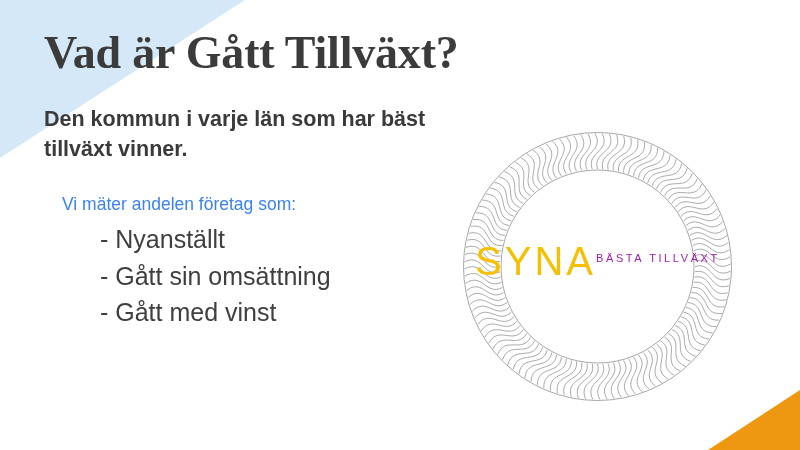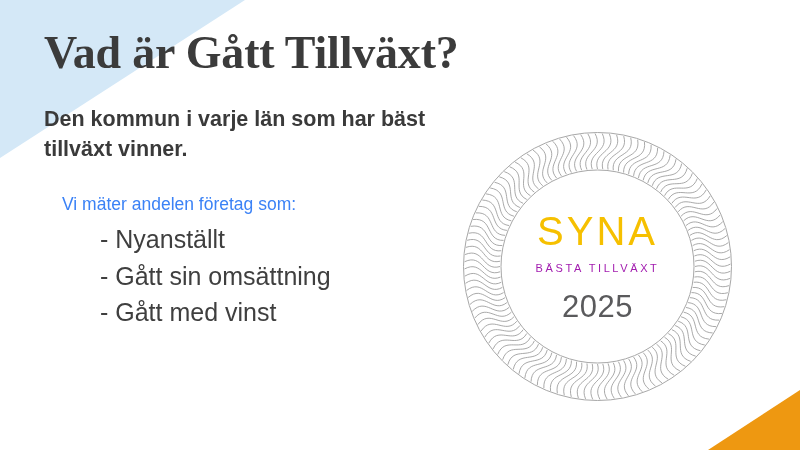--- a/index.html
+++ b/index.html
@@ -95,21 +95,21 @@
     height: 271px;
   }
   .badge svg { display: block; }
   .badge-text {
     position: absolute;
     left: 0;
     top: 0;
     width: 271px;
     height: 271px;
     display: flex;
-    flex-direction: column;
+    flex-direction: row;
     align-items: center;
     justify-content: center;
     pointer-events: none;
   }
   .syna-word {
     font-family: "Liberation Sans", sans-serif;
     font-weight: 400;
     font-size: 40px;
     letter-spacing: 3px;
     color: #f6c000;
@@ -279,17 +279,16 @@
           <path d="M114.54 40.28 C105.69 24.17 130.24 20.37 118.70 3.57"></path>
           <path d="M119.73 39.28 C111.76 22.72 136.48 20.25 125.87 2.85"></path>
           <path d="M124.96 38.57 C117.90 21.60 142.72 20.48 133.06 2.52"></path>
           <path d="M130.22 38.14 C124.09 20.82 148.93 21.04 140.26 2.59"></path>
         </g>
     </svg>
 
     <div class="badge-text">
       <div class="syna-word">SYNA</div>
       <div class="badge-sub">BÄSTA TILLVÄXT</div>
-      <div class="badge-year">2025</div>
     </div>
   </div>
 
 </div>
 
 </body></html>

